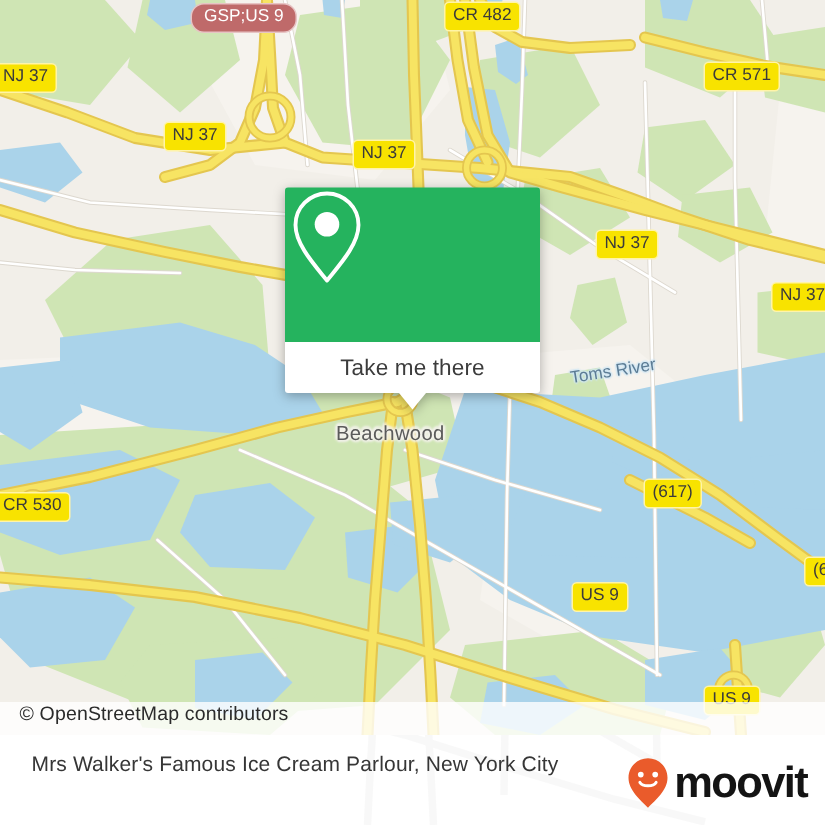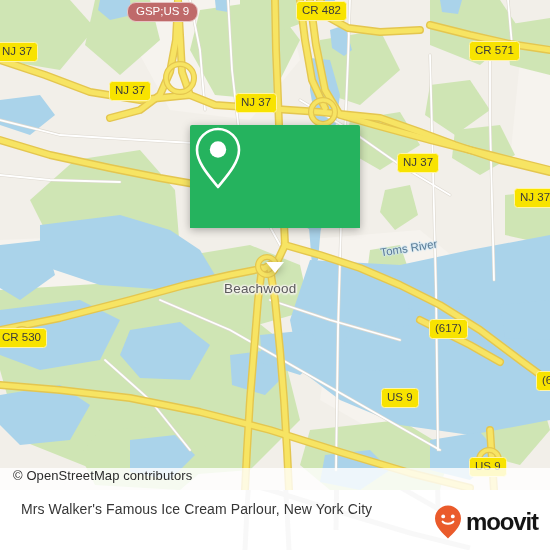--- a/index.html
+++ b/index.html
@@ -96,21 +96,21 @@
   }
   .footer-title{
     position:absolute;left:21px;top:8px;width:395px;
     font-size:14px;line-height:22px;color:#363636;letter-spacing:.1px;
   }
   .logo{
     position:absolute;right:12px;top:14px;
     display:flex;align-items:center;gap:3px;
   }
   .logo-text{
-    font-size:24px;font-weight:700;color:#141414;letter-spacing:-1.1px;line-height:1;
+    font-size:29px;font-weight:700;color:#141414;letter-spacing:-1.1px;line-height:1;
   }
 </style>
 </head>
 <body>
 
 <div id="root">
 
   <div class="map">
     <svg id="map-svg" width="550" height="490" viewBox="0 0 550 490">
       <defs>
@@ -281,20 +281,23 @@
     <div class="shield yellow" style="left:469px;top:457px;">US 9</div>
 
     <div class="popup">
       <div class="popup-tail"></div>
       <div class="popup-top" id="popup-top" style="background: rgb(37, 179, 94);">
         <svg width="56" height="66" viewBox="0 0 56 66">
           <path d="M28 4 C16.4 4 7 13.4 7 25 C7 38 20 52 28 62 C36 52 49 38 49 25 C49 13.4 39.6 4 28 4 Z" fill="none" stroke="#ffffff" stroke-width="2.6" stroke-linejoin="round"></path>
           <circle cx="28" cy="24.5" r="8.2" fill="#ffffff"></circle>
         </svg>
       </div>
+      <div class="popup-bottom">
+        <span>Take me there</span>
+      </div>
     </div>
 
     <div class="attrib">
       <span>© OpenStreetMap contributors</span>
     </div>
   </div>
 
   <div class="footer">
     <svg class="footer-watermark" width="550" height="490" viewBox="0 0 550 490" aria-hidden="true">
       <g stroke="#8a8a8a" stroke-width="5" fill="none">

